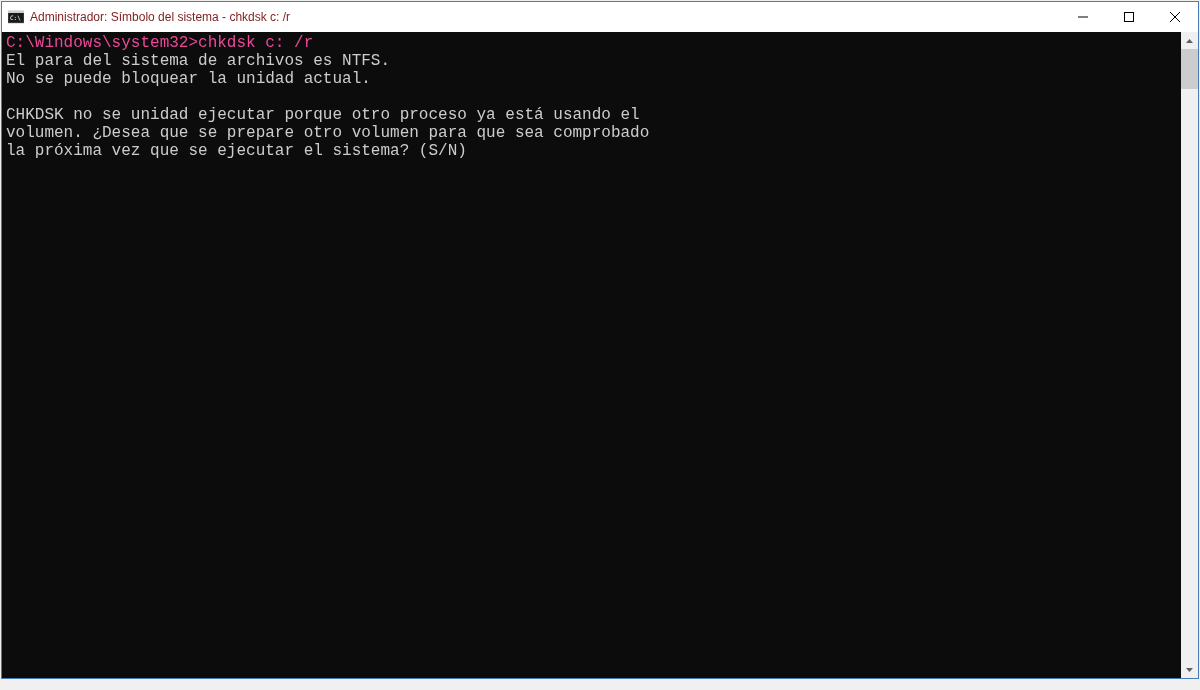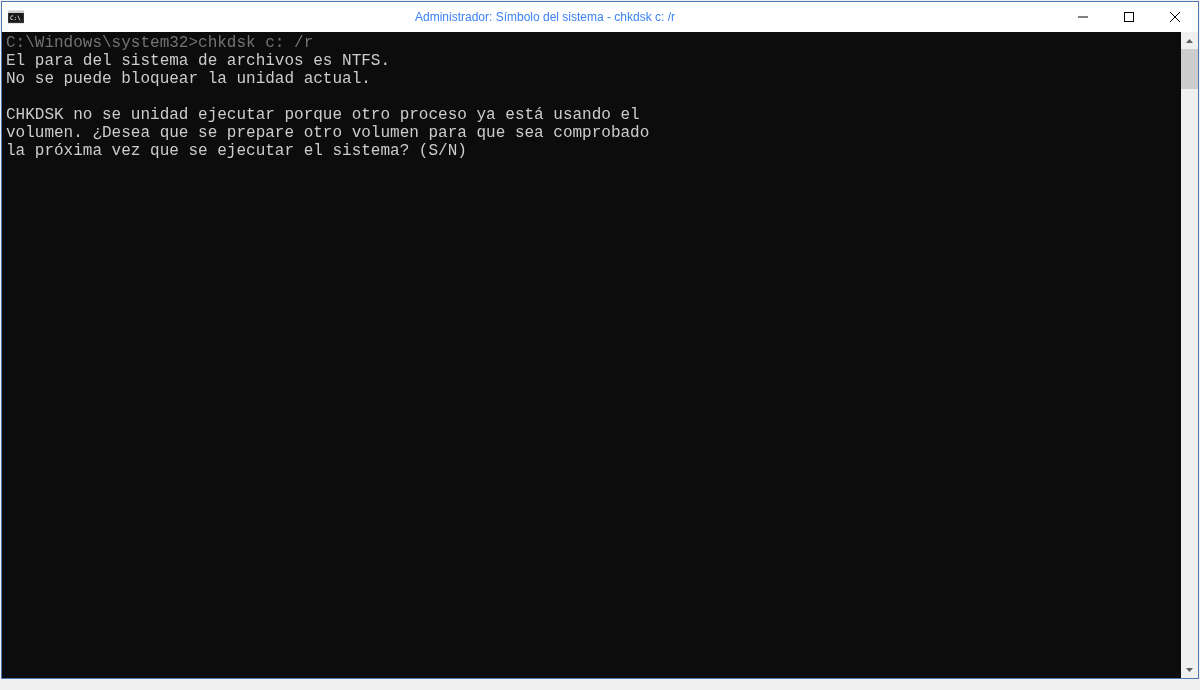--- a/index.html
+++ b/index.html
@@ -38,24 +38,23 @@
       display: flex;
       align-items: center;
       justify-content: center;
     }
     .app-icon svg {
       width: 16px;
       height: 16px;
     }
     .title-text {
       font-size: 12px;
-      color: #3b82f6;
+      color: #7f1d1d;
       flex: 1;
       white-space: nowrap;
-      text-align: center;
     }
     .window-controls {
       display: flex;
       height: 100%;
     }
     .window-control {
       width: 46px;
       height: 30px;
       display: flex;
       align-items: center;
@@ -79,21 +78,21 @@
       background: #0c0c0c;
       color: #cccccc;
       font-family: Consolas, "Courier New", monospace;
       font-size: 16px;
       line-height: 18px;
       padding: 2px 4px;
       white-space: pre;
       overflow: hidden;
     }
     .prompt-line {
-      color: #737373;
+      color: #ec4899;
     }
     .scrollbar {
       width: 17px;
       background: #f0f0f0;
       display: flex;
       flex-direction: column;
     }
     .scroll-arrow {
       height: 17px;
       background: #f0f0f0;

